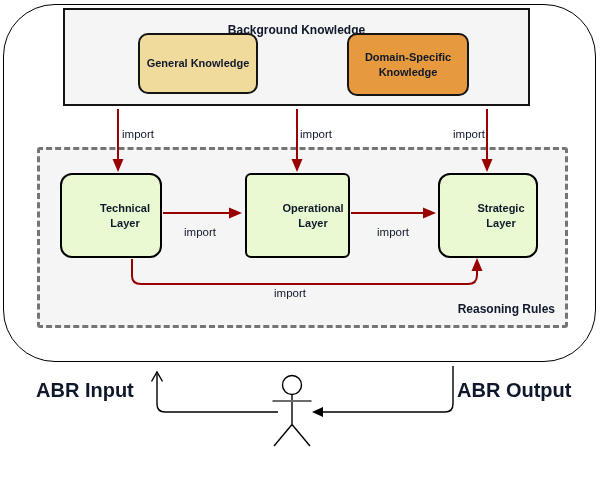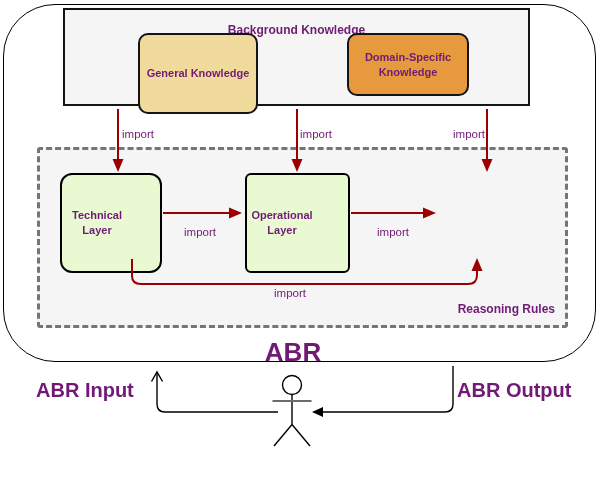--- a/index.html
+++ b/index.html
@@ -1,41 +1,41 @@
 <!DOCTYPE html>
 <html><head>
 <meta charset="utf-8">
 <style>
   html,body{margin:0;padding:0;background:#ffffff;}
   .stage{
     position:relative;width:606px;height:480px;background:#ffffff;overflow:hidden;
-    font-family:"Liberation Sans", sans-serif;color:#701a75;
+    font-family:"Liberation Sans", sans-serif;color:#0f172a;
   }
   .abs{position:absolute;}
   
   .abr-box{left:3px;top:4px;width:593px;height:358px;border:1.5px solid #000;
     border-radius:52px;background:#fff;box-sizing:border-box;}
   
   .bg-box{left:63px;top:8px;width:467px;height:98px;background:#f5f5f5;
     border:2px solid #141414;box-sizing:border-box;}
   .bg-title{left:0;top:13px;width:100%;text-align:center;font-weight:bold;font-size:12px;}
   
   .node{border:2px solid #141414;border-radius:10px;box-sizing:border-box;
     display:flex;align-items:center;justify-content:center;text-align:center;
     font-weight:bold;font-size:11px;line-height:1.3;}
-  .general{left:138px;top:33px;width:120px;height:81px;background:#f0db9d;}
+  .general{left:138px;top:33px;width:120px;height:61px;background:#f0db9d;}
   .domain{left:347px;top:33px;width:122px;height:63px;background:#e79a3d;padding:12px 10px;}
   
   .rr-box{left:37px;top:147px;width:531px;height:181px;background:#f5f5f5;
     border:3px dashed #757575;border-radius:3px;box-sizing:border-box;}
   .rr-label{right:10px;bottom:9px;font-weight:bold;font-size:12px;}
   
-  .layer{top:173px;height:100px;background:#e9f9d2;border:2.5px solid #000;
+  .layer{top:173px;height:85px;background:#e9f9d2;border:2.5px solid #000;
     border-radius:12px;box-sizing:border-box;display:flex;align-items:center;
-    justify-content:flex-start;text-align:center;font-weight:bold;font-size:11px;line-height:1.35;}
+    justify-content:flex-end;text-align:center;font-weight:bold;font-size:11px;line-height:1.35;}
   .technical{left:60px;width:102px;}
   .operational{left:245px;width:105px;border-radius:6px;}
   .strategic{left:438px;width:100px;}
   .layer span{display:block;width:70px;}
   
   .abr-title{left:293px;top:337px;transform:translateX(-50%);font-weight:bold;font-size:26px;}
   .io-label{top:379px;font-weight:bold;font-size:20px;}
   .input{left:36px;}
   .output{left:457px;}
   .user-label{left:292px;top:457px;transform:translateX(-50%);font-size:20px;margin-top:38px;}
@@ -71,29 +71,31 @@
   <div class="abs rr-box">
     <div class="abs rr-label">Reasoning Rules</div>
   </div>
 
   <div class="abs layer technical">
     <span>Technical Layer</span>
   </div>
   <div class="abs layer operational">
     <span>Operational Layer</span>
   </div>
+  <div class="abs layer strategic">
+    <span>Strategic Layer</span>
+  </div>
 
   <div class="abs import-label il1">import</div>
   <div class="abs import-label il2">import</div>
   <div class="abs import-label il3">import</div>
   <div class="abs import-label il4">import</div>
   <div class="abs import-label il5">import</div>
   <div class="abs import-label il6">import</div>
 
-  <div class="abs abr-title">ABR</div>
   <div class="abs io-label output">ABR Output</div>
   <div class="abs io-label input">ABR Input</div>
   <div class="abs user-label">User</div>
 
   <svg class="abs overlay" viewBox="0 0 606 480" xmlns="http://www.w3.org/2000/svg">
 
     <g stroke="#990000" stroke-width="2" fill="#990000">
       <path d="M118 109 L118 159" fill="none"></path>
       <polygon points="118,172 112.5,159 123.5,159" stroke="none"></polygon>
       <path d="M297 109 L297 159" fill="none"></path>

